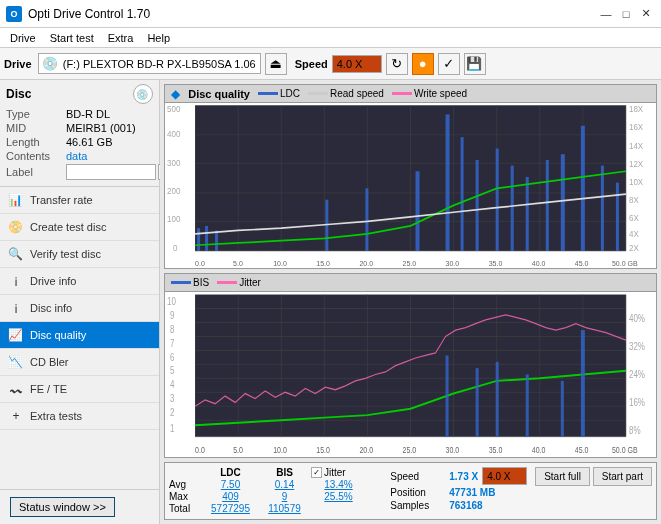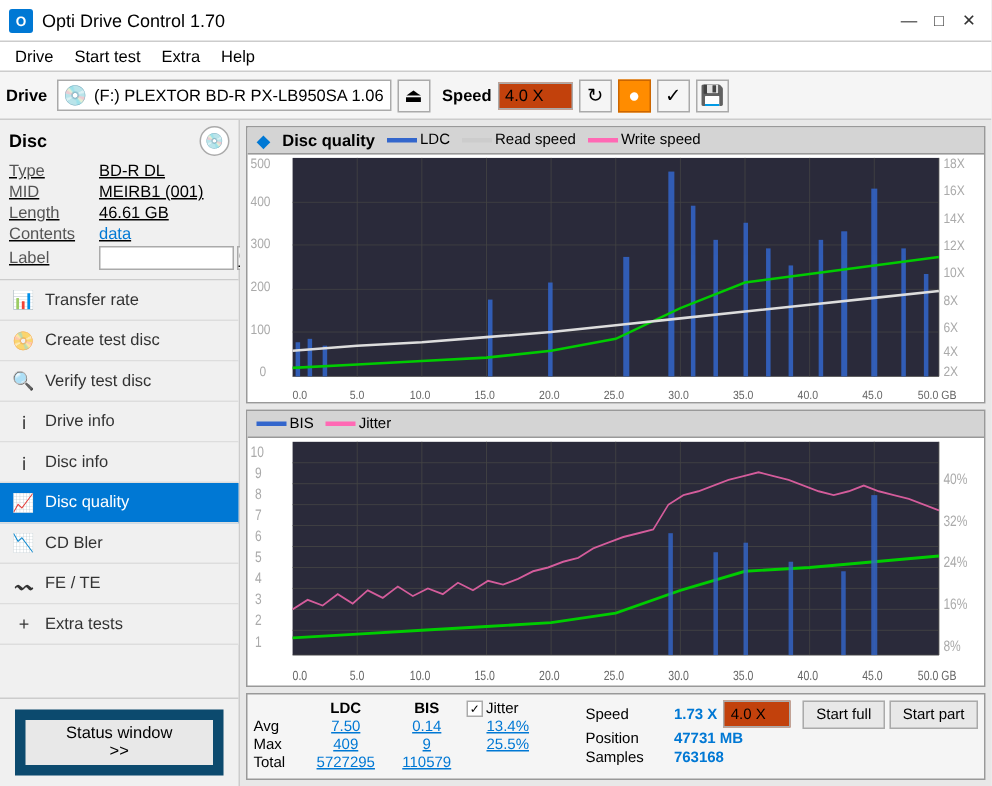--- a/index.html
+++ b/index.html
@@ -145,21 +145,20 @@
       background: white;
       border-radius: 50%;
       display: flex; align-items: center; justify-content: center;
       font-size: 10px;
     }
     .disc-row {
       display: flex;
       align-items: center;
       margin-bottom: 2px;
       font-size: 11px;
-      text-decoration: underline;
     }
     .disc-row-label {
       color: #555;
       width: 60px;
       flex-shrink: 0;
     }
     .disc-row-value {
       color: #000;
       font-weight: 500;
     }
@@ -209,23 +208,23 @@
     }
     .nav-btn-icon {
       width: 16px; height: 16px;
       display: flex; align-items: center; justify-content: center;
       font-size: 12px;
     }
 
     
     .status-btn {
       margin: 4px 6px;
-      border: 7px solid #0c4a6e;
+      border: 1px solid #0c4a6e;
       background: #e8e8e8;
-      padding: 3px 22px;
+      padding: 3px 8px;
       font-size: 11px;
       cursor: pointer;
       text-align: center;
     }
 
     
     .right-panel {
       flex: 1;
       display: flex;
       flex-direction: column;

